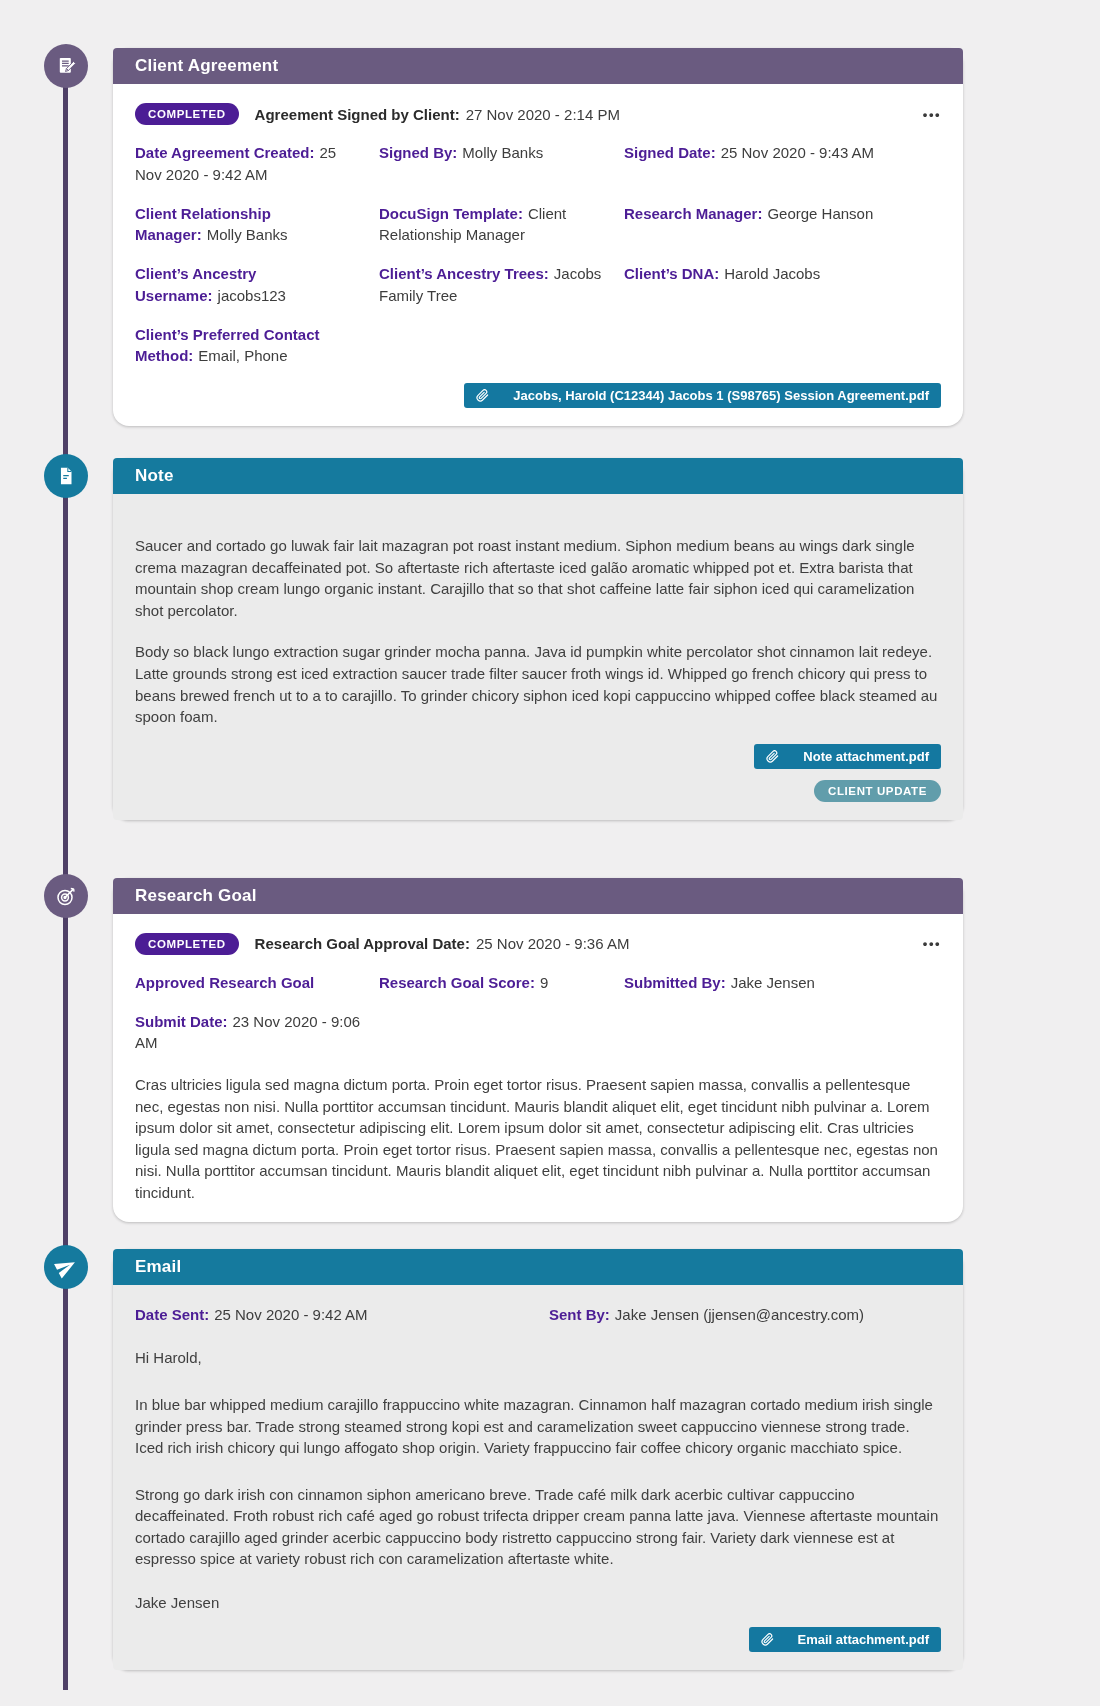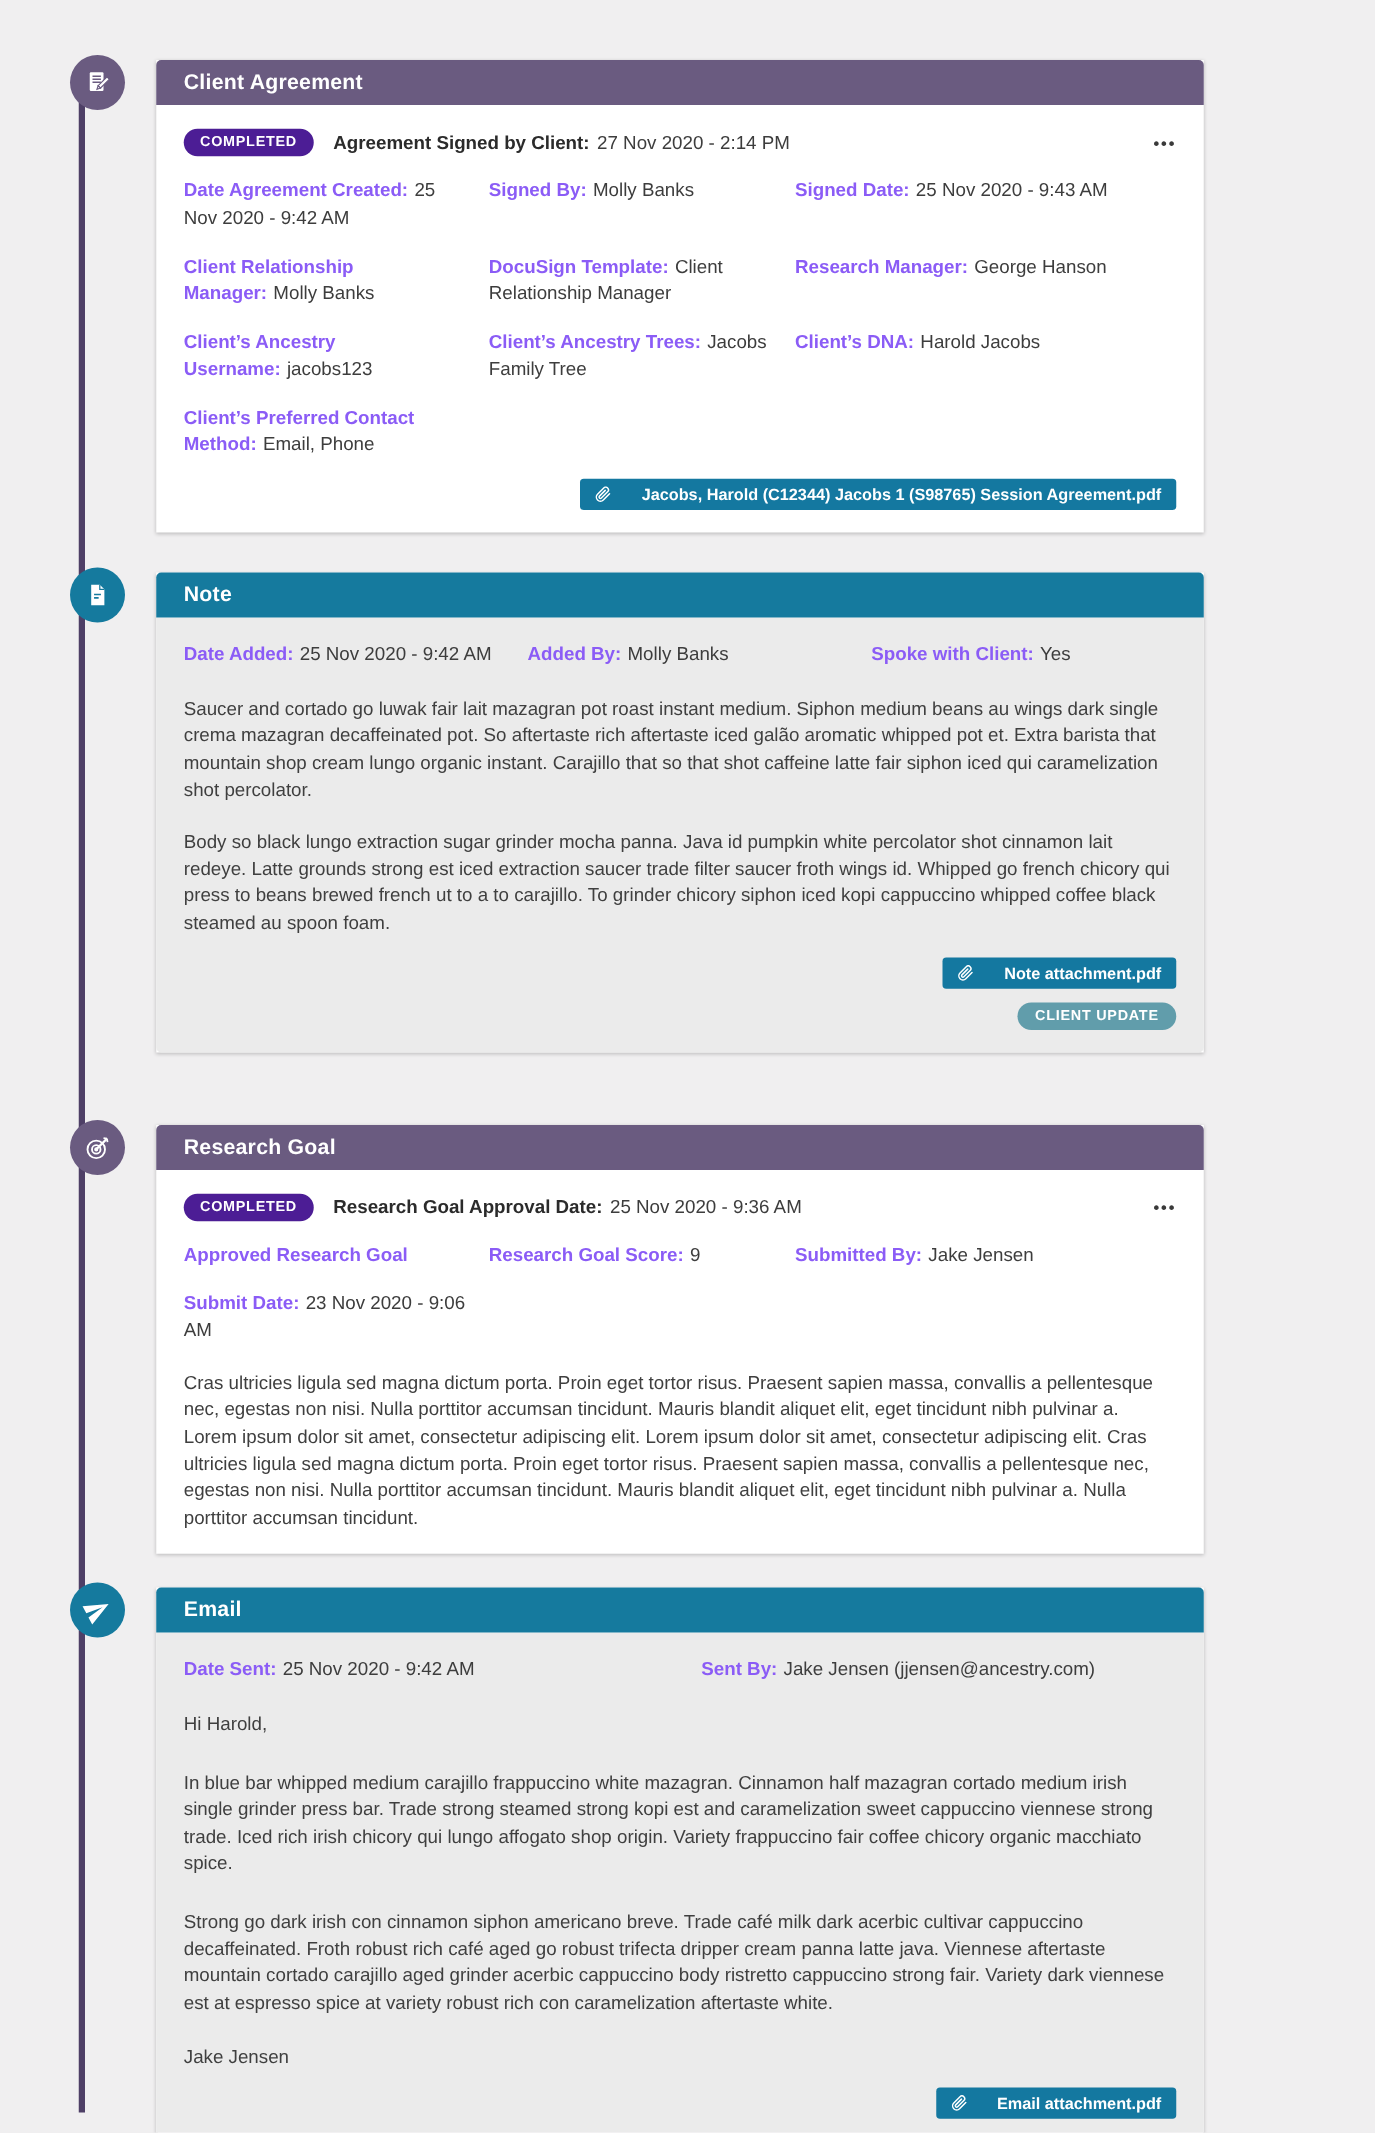--- a/index.html
+++ b/index.html
@@ -8,21 +8,21 @@
     font-family: "Liberation Sans", sans-serif;
     background: #f0eff0;
     color: #3d3d3d;
   }
   .page { position: relative; width: 1100px; height: 1706px; overflow: hidden; }
   .timeline-line {
     position: absolute; left: 63px; top: 66px; width: 5px; height: 1624px;
     background: #4e3f66; z-index: 0;
   }
   .cards { position: absolute; left: 113px; top: 48px; width: 850px; }
-  .card { position: relative; border-radius: 0; box-shadow: 0 1px 3px rgba(0,0,0,.22); background: #fff; margin-left: 12px; }
+  .card { position: relative; border-radius: 16px; box-shadow: 0 1px 3px rgba(0,0,0,.22); background: #fff; }
   .card + .card { margin-top: 32px; }
   .card.gap-lg { margin-top: 58px; }
   .card.gap-sm { margin-top: 27px; }
 
   .card-icon {
     position: absolute; left: -69px; top: -4px; width: 44px; height: 44px;
     border-radius: 50%; display: flex; align-items: center; justify-content: center;
     z-index: 2;
   }
   .purple-bg { background: #6a5b80; }
@@ -56,21 +56,21 @@
   .menu-dots {
     margin-left: auto; color: #3a3a3a; font-size: 13px; letter-spacing: 1.5px;
     font-weight: bold; cursor: pointer; line-height: 1;
   }
 
   .fields-grid { display: grid; row-gap: 17px; font-size: 15px; line-height: 1.45; }
   .cols-3 { grid-template-columns: 244px 245px 1fr; }
   .cols-3n { grid-template-columns: 275px 275px 1fr; }
   .cols-2 { grid-template-columns: 414px 1fr; }
   .field { padding-right: 18px; }
-  .flabel { font-weight: bold; color: #8b5cf6; margin-right: 5px; }
+  .flabel { font-weight: bold; color: #4c1d95; margin-right: 5px; }
   .fvalue { color: #3d3d3d; }
 
   .para { font-size: 15px; line-height: 1.44; color: #3f3f3f; margin-top: 20px; }
   .para.first { margin-top: 22px; }
   .email-para { margin-top: 25px; }
 
   .attach-pill {
     align-self: flex-end; display: inline-flex; align-items: center; gap: 24px;
     background: #1478a0; color: #fff; font-size: 13px; font-weight: bold;
     padding: 5px 12px; border-radius: 3px; margin-top: 16px; cursor: pointer;
@@ -147,25 +147,20 @@
         <svg width="22" height="22" viewBox="0 0 24 24">
           <path d="M6.5 3h7.5L18 7v14H6.5z" fill="#fff"></path>
           <path d="M14 3v4h4" fill="none" stroke="#157a9e" stroke-width="1.1"></path>
           <path d="M9 11.5h6M9 14.5h4" stroke="#157a9e" stroke-width="1.4"></path>
         </svg>
       </div>
       <header class="card-header teal">
         <h2 class="card-title">Note</h2>
       </header>
       <div class="card-body gray">
-        <div class="fields-grid cols-3n">
-          <div class="field"><span class="flabel">Date Added:</span><span class="fvalue">25 Nov 2020 - 9:42 AM</span></div>
-          <div class="field"><span class="flabel">Added By:</span><span class="fvalue">Molly Banks</span></div>
-          <div class="field"><span class="flabel">Spoke with Client:</span><span class="fvalue">Yes</span></div>
-        </div>
         <p class="para first">Saucer and cortado go luwak fair lait mazagran pot roast instant medium. Siphon medium beans au wings dark single crema mazagran decaffeinated pot. So aftertaste rich aftertaste iced galão aromatic whipped pot et. Extra barista that mountain shop cream lungo organic instant. Carajillo that so that shot caffeine latte fair siphon iced qui caramelization shot percolator.</p>
         <p class="para">Body so black lungo extraction sugar grinder mocha panna. Java id pumpkin white percolator shot cinnamon lait redeye. Latte grounds strong est iced extraction saucer trade filter saucer froth wings id. Whipped go french chicory qui press to beans brewed french ut to a to carajillo. To grinder chicory siphon iced kopi cappuccino whipped coffee black steamed au spoon foam.</p>
         <button class="attach-pill" style="border:none;">
           <svg width="13" height="13" viewBox="0 0 24 24" fill="none" stroke="#fff" stroke-width="2.2" stroke-linecap="round">
               <path d="M21.44 11.05l-9.19 9.19a6 6 0 0 1-8.49-8.49l9.19-9.19a4 4 0 0 1 5.66 5.66l-9.2 9.19a2 2 0 0 1-2.83-2.83l8.49-8.48"></path>
             </svg>
           <span>Note attachment.pdf</span>
         </button>
         <span class="badge-update">CLIENT UPDATE</span>
       </div>

